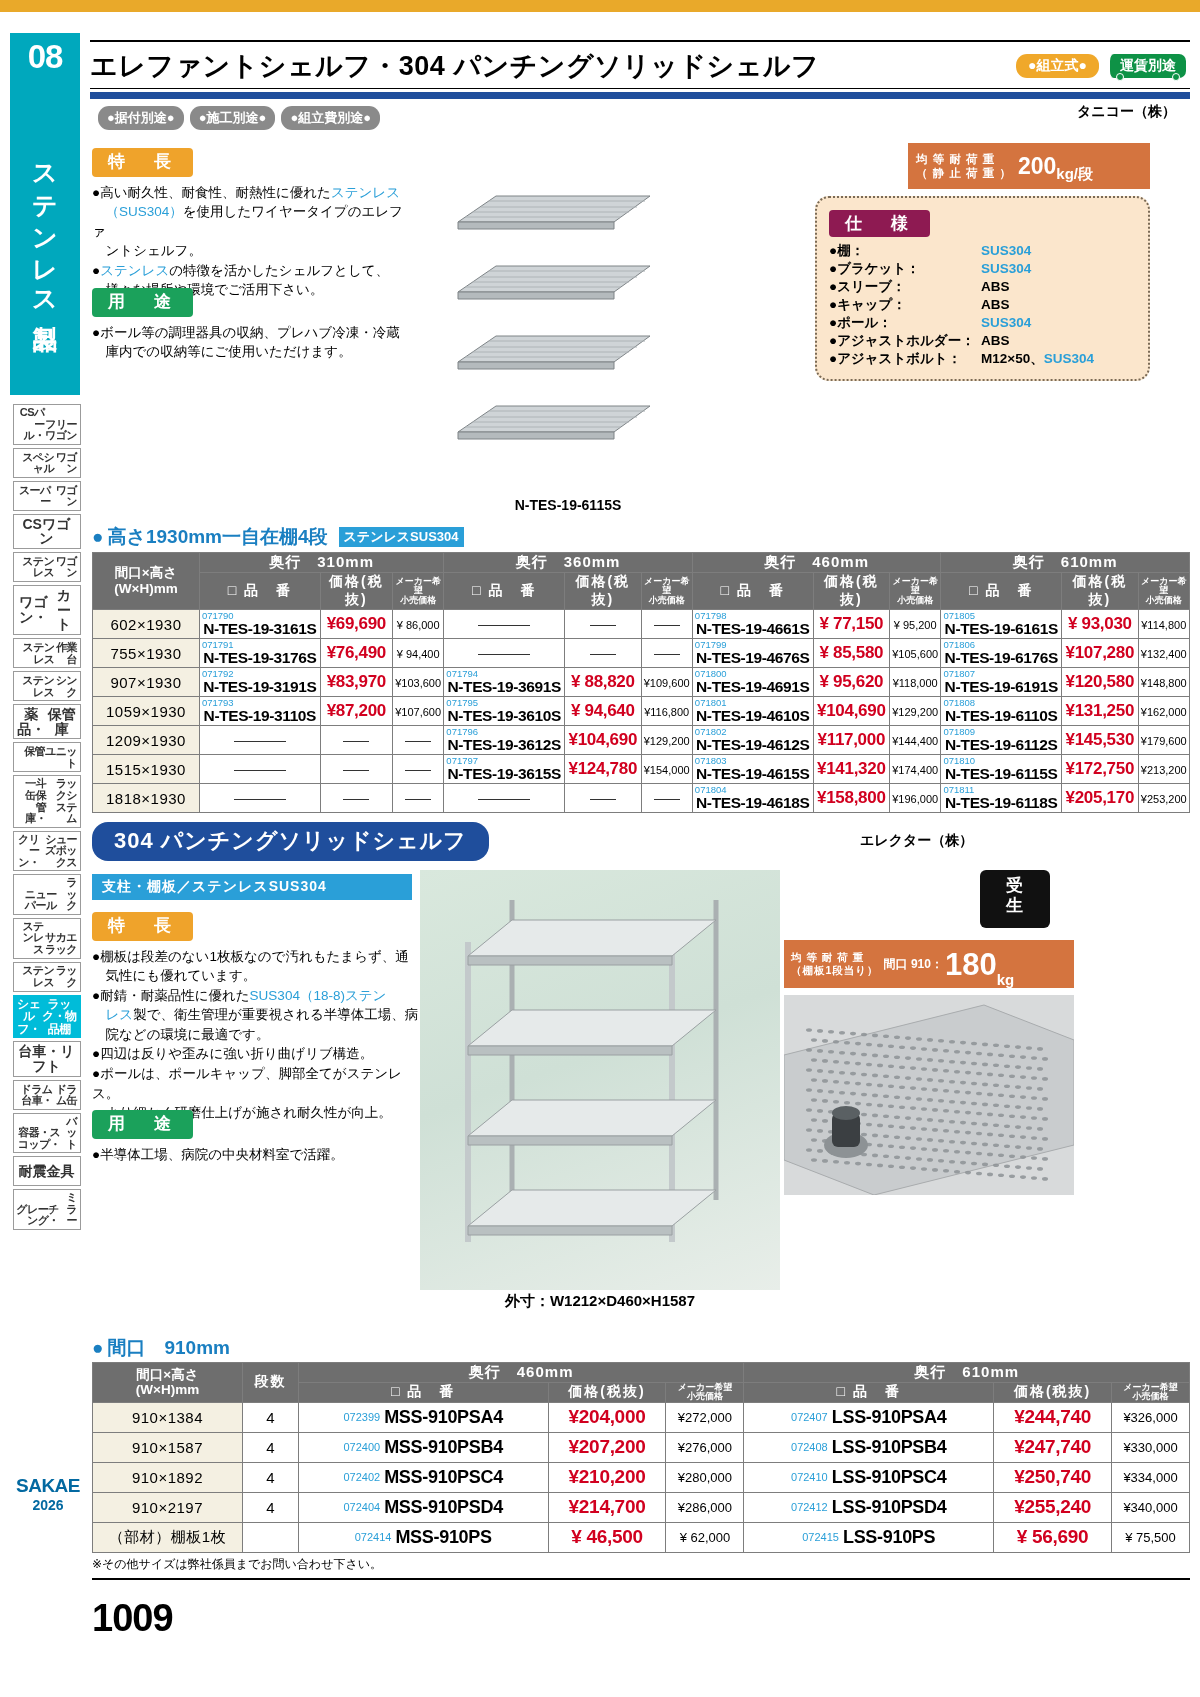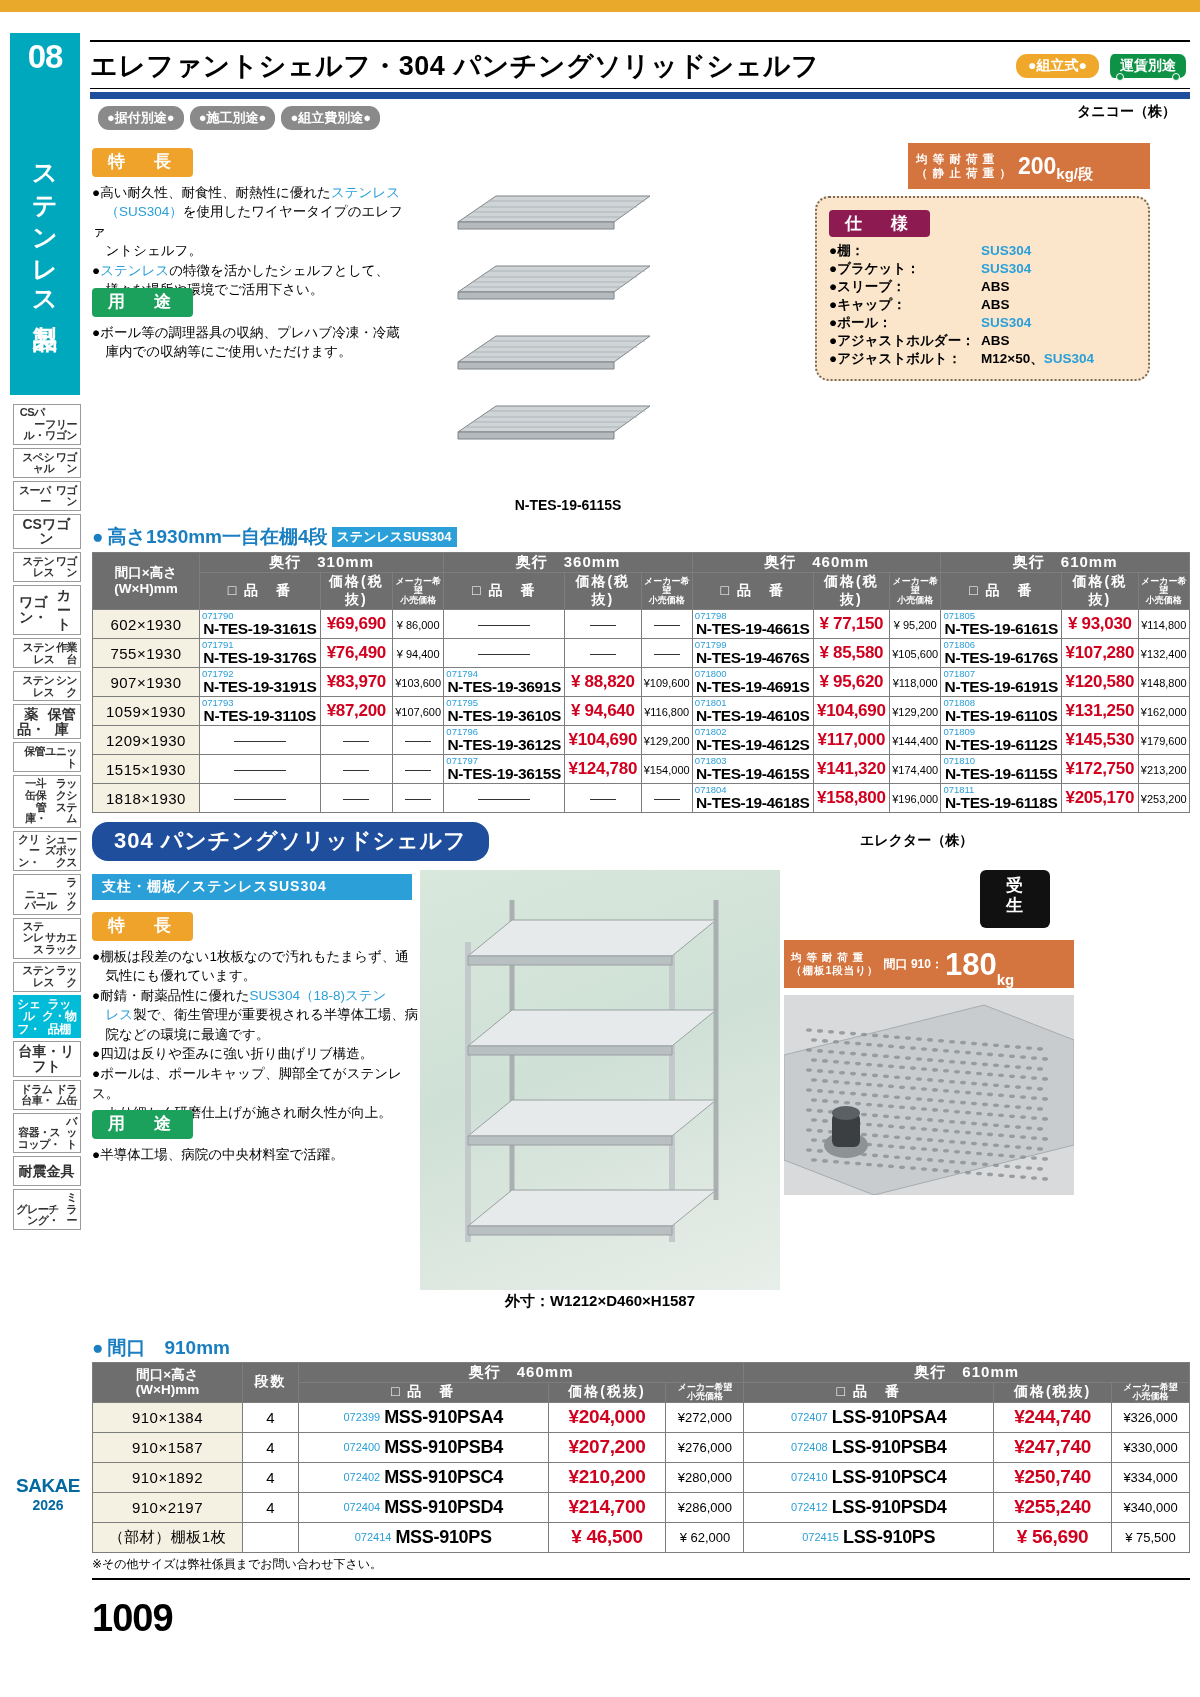--- a/index.html
+++ b/index.html
@@ -111,21 +111,21 @@
   }
   .spec-list { margin-top:5px; font-size:13.5px; line-height:1.33; font-weight:bold; }
   .spec-row { display:flex; }
   .spec-k { width:152px; white-space:nowrap; }
   .spec-v { color:#000; }
   .spec-v.blue { color:#2a9fd8; }
 
   
   .blue-head { position:absolute; font-size:19px; font-weight:bold; color:#1a7fc1; display:flex; align-items:center; gap:4px; }
   .blue-head .bdot { color:#1a7fc1; font-size:19px; }
-  .sus-tag { background:#2a9fd8; color:#fff; font-size:13px; font-weight:bold; padding:1px 5px; letter-spacing:0px; }
+  .sus-tag { background:#2a9fd8; color:#fff; font-size:13px; font-weight:bold; padding:1px 5px; margin-left:7px; letter-spacing:0px; }
 
   
   table.pt { position:absolute; border-collapse:collapse; font-size:13px; }
   table.pt th, table.pt td { border:1px solid #7d7d7d; padding:0; text-align:center; }
   table.pt thead th { background:#6e6e6e; color:#fff; font-weight:bold; }
   .th-depth { font-size:15px; letter-spacing:1px; }
   .th-sub { font-size:14px; letter-spacing:2px; }
   .th-sub2 { font-size:9px; line-height:1.05; letter-spacing:0px; }
   .th-wh { font-size:13.5px; line-height:1.15; }
   td.size { background:#f4f0e2; font-size:15px; letter-spacing:0.5px; white-space:nowrap; padding:0 4px; }

